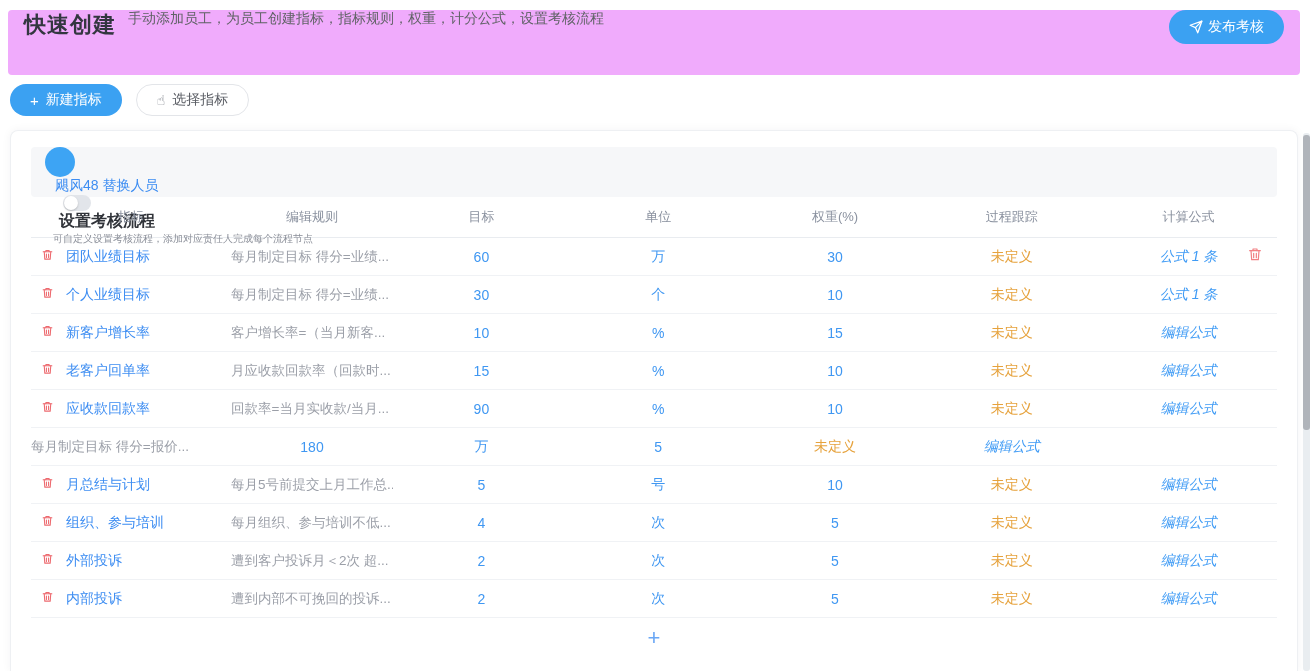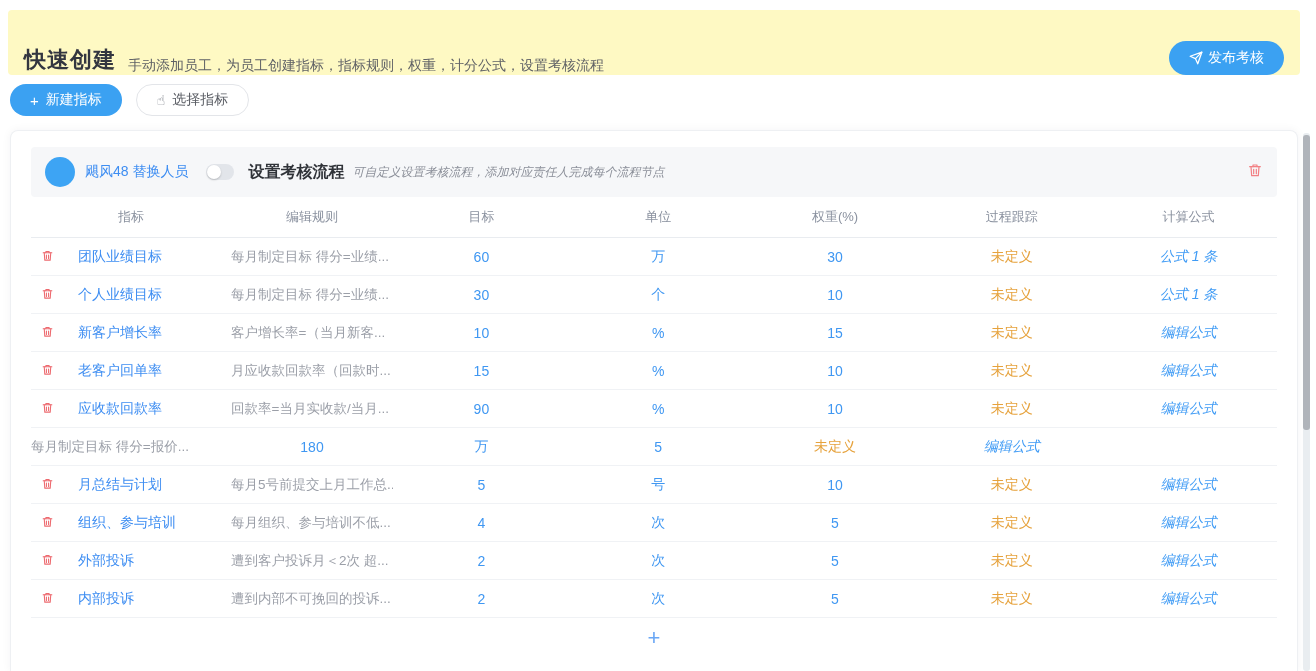--- a/index.html
+++ b/index.html
@@ -1,21 +1,21 @@
 <!DOCTYPE html>
 <html><head>
 <meta charset="utf-8">
 <style>
   * { margin:0; padding:0; box-sizing:border-box; }
   html,body { width:1316px; height:671px; background:#fff; overflow:hidden;
     font-family:"Liberation Sans","DejaVu Sans",sans-serif; }
 
   
-  .topband { margin:10px 16px 0 8px; height:65px; background:#fef9c3; border-radius:4px;
-    display:flex; align-items:flex-end; padding:0 16px; }
+  .topband { margin:10px 16px 0 8px; height:65px; background:#f0abfc; border-radius:4px;
+    display:flex; align-items:flex-start; padding:0 16px; }
   .page-title { font-size:22px; font-weight:bold; color:#333640; letter-spacing:1px; }
   .page-subtitle { font-size:14px; color:#606266; margin-left:12px; }
   .publish-btn { margin-left:auto; height:34px; padding:0 20px; border:none; cursor:pointer;
     background:#3ba1f2; color:#fff; font-size:14px; border-radius:17px;
     display:inline-flex; align-items:center; gap:5px; font-family:inherit; }
   .publish-btn svg { display:block; }
 
   
   .actions { margin:9px 16px 0 10px; display:flex; align-items:center; gap:14px; }
   .btn-pill { height:32px; padding:0 20px; border-radius:16px; font-size:14px; cursor:pointer;
@@ -26,38 +26,38 @@
   .hand-glyph { font-size:14px; color:#7a7e87; line-height:1; }
 
   
   .card { position:relative; margin:14px 18px 0 10px; height:541px;
     background:#fff; border:1px solid #eef0f3; border-bottom:none;
     border-radius:8px 8px 0 0; box-shadow:0 0 10px rgba(30,40,60,.05);
     padding:16px 20px 0; }
 
   
   .group-header { height:50px; background:#f6f7f9; border-radius:4px;
-    display:flex; align-items:center; padding:0 14px; }
+    display:flex; padding:0 14px;flex-direction:column; }
   .avatar { width:30px; height:30px; border-radius:50%; background:#3da4f4; flex:0 0 auto; }
   .group-name { font-size:14px; color:#3d8df2; margin-left:10px; cursor:pointer; }
   .toggle { width:28px; height:16px; border-radius:8px; background:#e2e5ea; margin-left:18px;
     position:relative; cursor:pointer; flex:0 0 auto; }
   .toggle .knob { position:absolute; left:1px; top:1px; width:14px; height:14px;
     border-radius:50%; background:#fff; box-shadow:0 1px 2px rgba(0,0,0,.2); }
   .toggle-label { font-size:16px; font-weight:bold; color:#303339; margin-left:14px; }
-  .toggle-desc { font-size:12px; color:#8b8f99; margin-left:8px;font-style:italic; }
+  .toggle-desc { font-size:10px; color:#8b8f99; margin-left:8px; }
   .trash-btn { margin-left:auto; color:#f28084; cursor:pointer; display:flex; align-items:center; }
 
   
   .grid-row { display:grid; grid-template-columns:200px 162px 1fr 1fr 1fr 1fr 1fr; align-items:center; }
   .thead { height:40px; color:#8a919f; font-size:13px; }
   .thead > div { text-align:center; }
   .tbody .row { height:38px; border-top:1px solid #f0f2f5; font-size:14px; }
   .tbody .row:first-child { border-top:1px solid #e9ecf0; }
-  .cell-name { display:flex; align-items:center; gap:24px; padding-left:10px; }
+  .cell-name { display:flex; align-items:flex-start; gap:12px; padding-left:10px; }
   .row-trash { color:#ed6a6f; cursor:pointer; display:flex; align-items:center; }
   .metric-name { color:#3d8df2; cursor:pointer; white-space:nowrap; }
   .cell-rule { color:#9b9fa8; font-size:13.5px; text-align:left; white-space:nowrap; overflow:hidden; }
   .cell-center { text-align:center; }
   .val-blue { color:#3f97f2; cursor:pointer; }
   .val-orange { color:#e6a23c; cursor:pointer; }
   .val-link { color:#3f9bf5; cursor:pointer;font-style:italic; }
   .add-row { height:40px; border-top:1px solid #f0f2f5; display:flex; align-items:center; justify-content:center; }
   .add-row span { color:#6aa7f5; font-size:22px; font-weight:300; cursor:pointer; line-height:1; }
 

